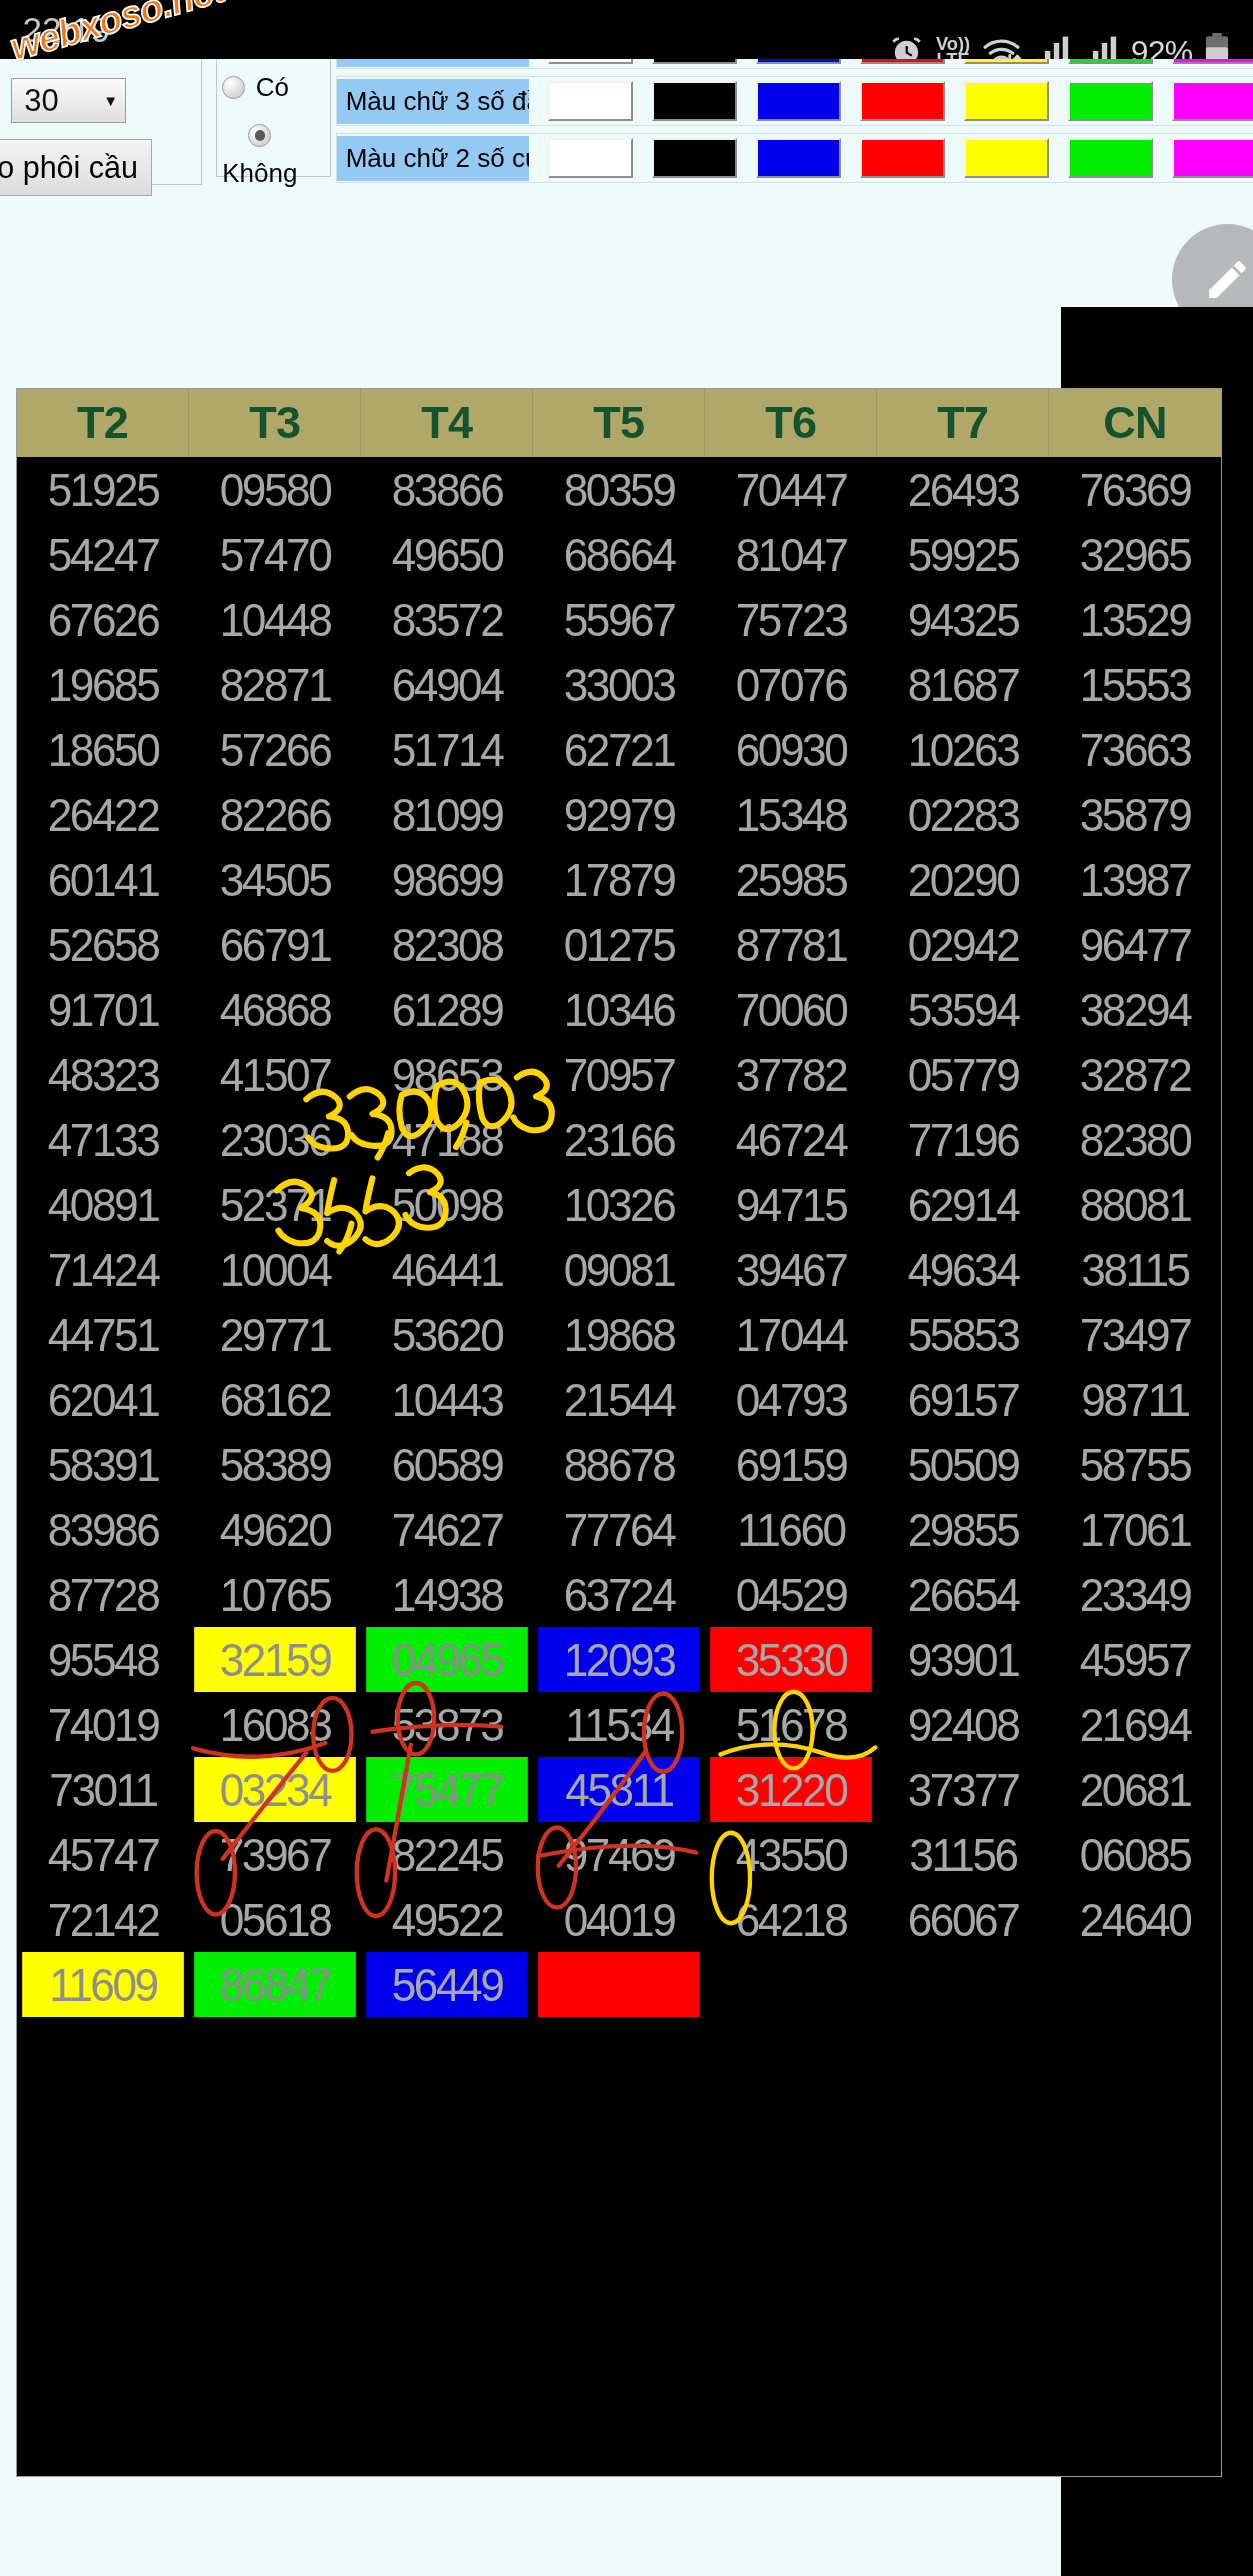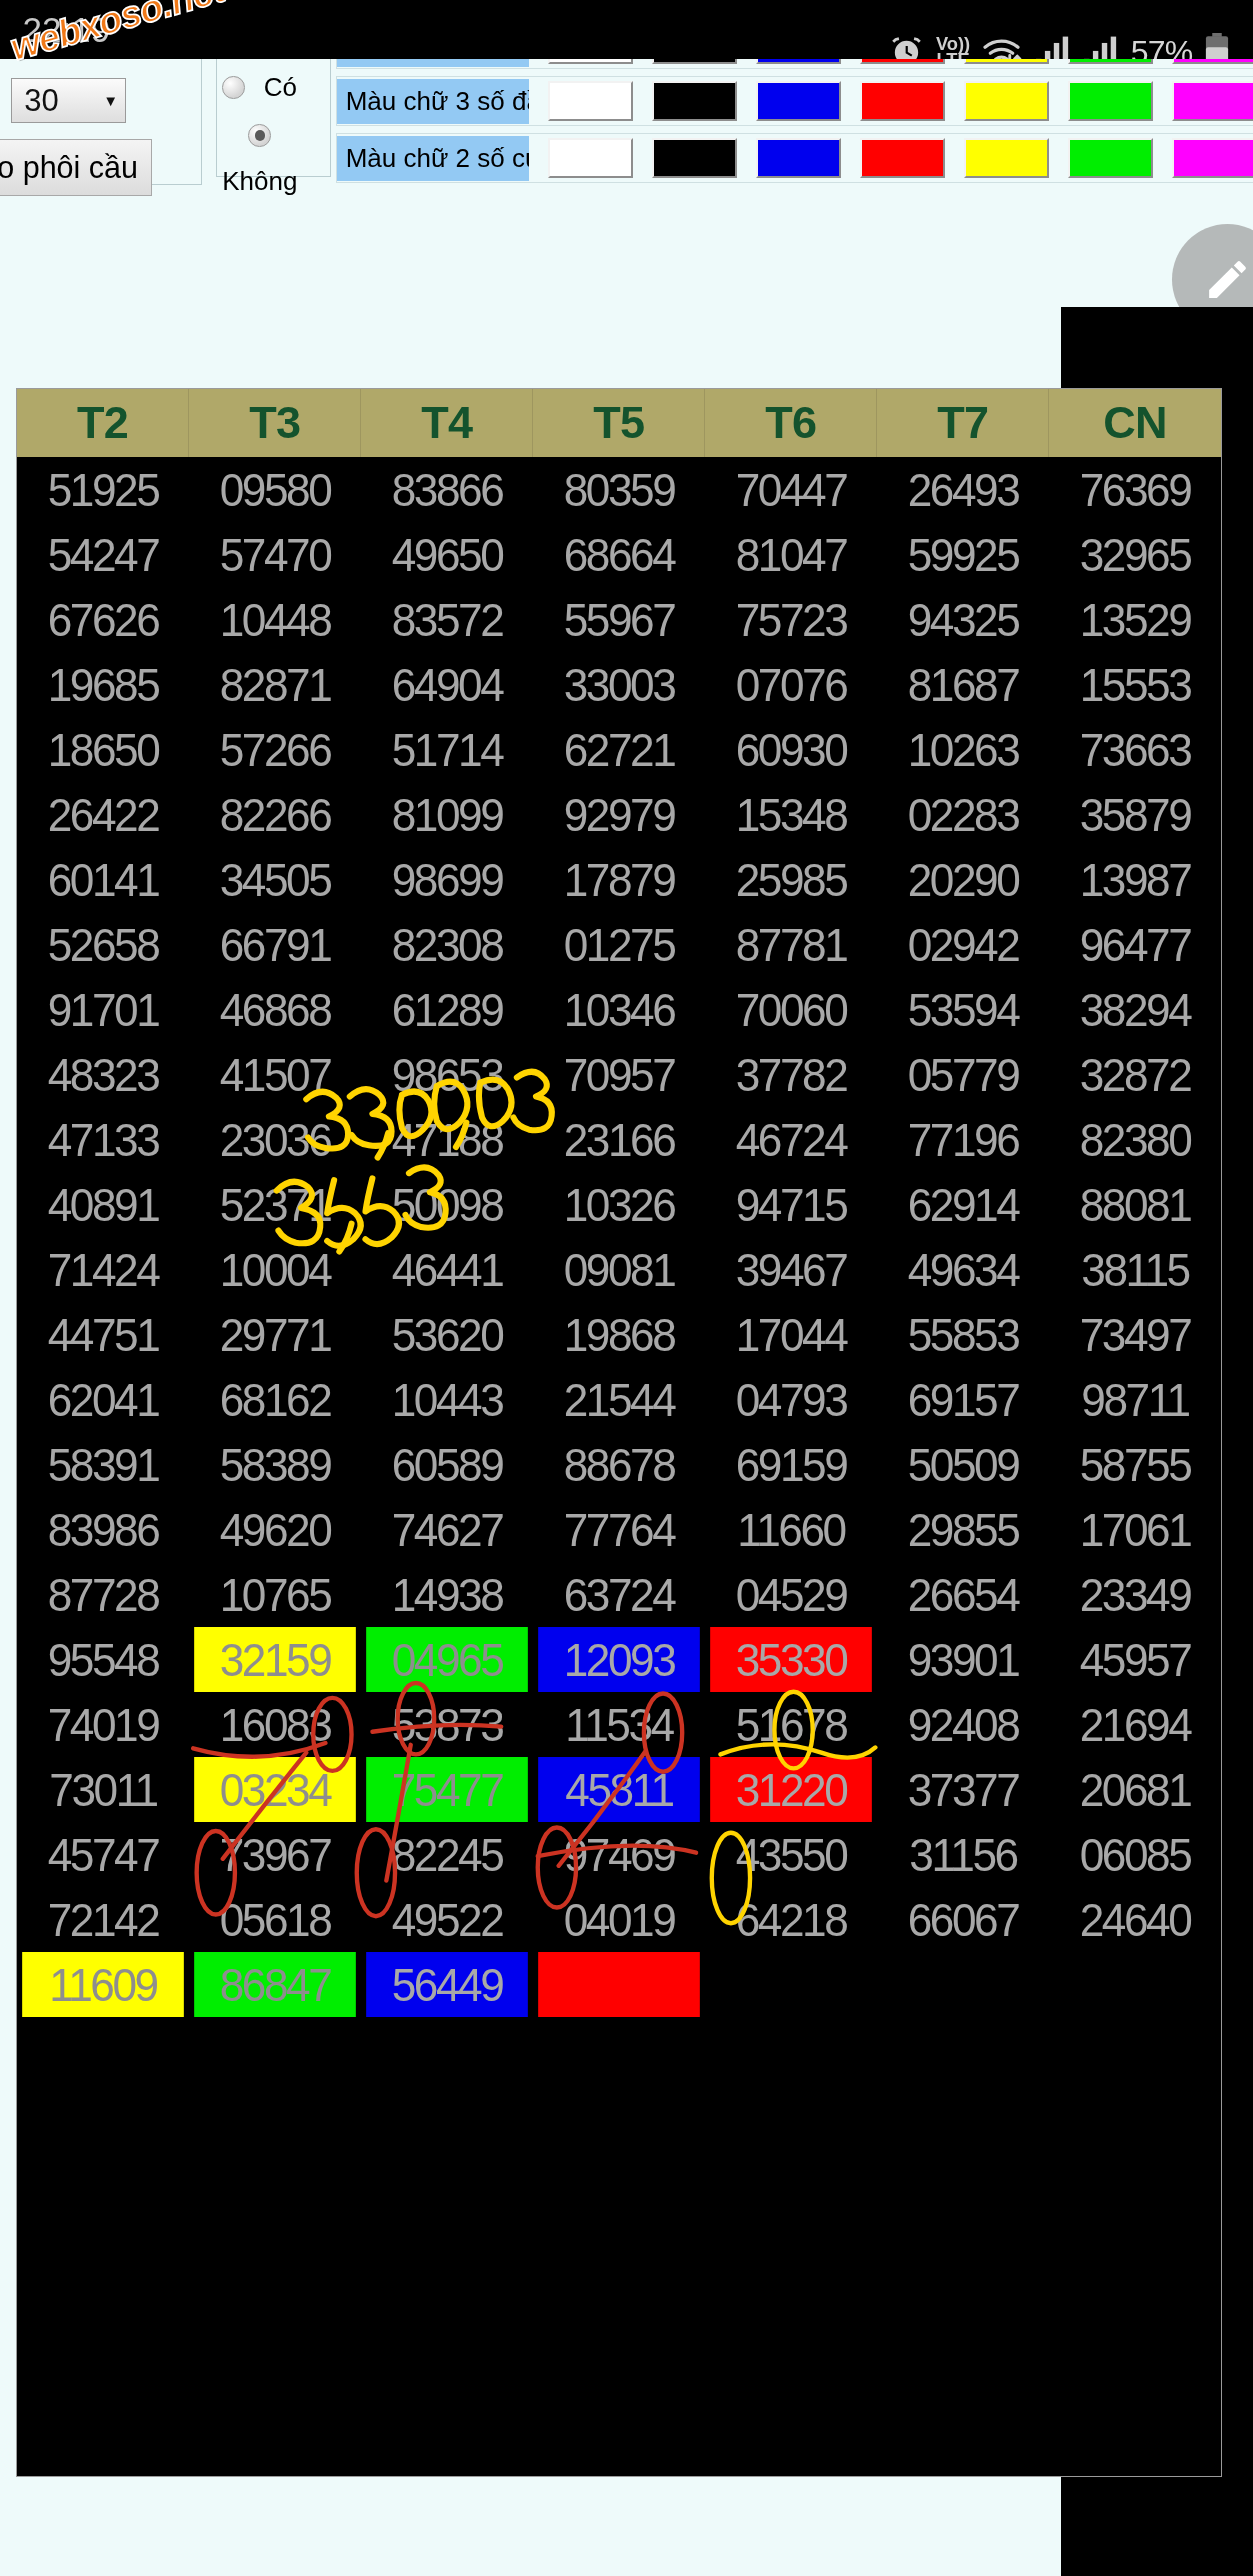--- a/index.html
+++ b/index.html
@@ -53,21 +53,21 @@
   .combo .caret { font-size: 15px; color: #111; }
   .btn-taophoi {
     position: absolute; left: -1.7px; top: 110px; width: 205px; height: 57px;
     background: linear-gradient(#f4f4f4,#dcdcdc); border: 0.9px solid #a8a8a8;
     display: flex; align-items: center; justify-content: center;
     font-size: 30.5px; color: #000;
   }
 
   .mid-grp { left: 216px; top: -35px; width: 115px; height: 153px; }
   .mid-title { position: absolute; left: 5.2px; top: 5.2px; font-size: 25px; color: #000; white-space: nowrap; }
-  .radio-row { position: absolute; left: 5.2px; display: flex; align-items: center; gap: 19px; font-size: 26px; }
+  .radio-row { position: absolute; left: 5.2px; display: flex; align-items: center; gap: 11px; font-size: 26px; }
   .radio {
     width: 22.6px; height: 22.6px; border-radius: 50%;
     background: radial-gradient(circle at 34% 30%, #ffffff, #d4d4d4 70%);
     border: 0.9px solid #9b9b9b; position: relative; flex: none;
   }
   .radio.on::after {
     content:""; position:absolute; left:5.2px; top:5.2px; width:10.4px; height:10.4px;
     border-radius:50%; background:#5a5a5a;
   }
 
@@ -164,21 +164,21 @@
         </svg>
       </span>
       <span class="sb-icon">
         <svg width="35" height="33" viewBox="0 0 22 20" fill="#cfcfcf">
           <rect x="0" y="14" width="3.4" height="6"></rect>
           <rect x="5.6" y="9" width="3.4" height="11"></rect>
           <rect x="11.2" y="4" width="3.4" height="16"></rect>
           <rect x="16.8" y="0" width="3.4" height="20"></rect>
         </svg>
       </span>
-      <span class="sb-batt-pct">57%</span>
+      <span class="sb-batt-pct">92%</span>
       <span class="sb-icon">
         <svg width="26" height="38" viewBox="0 0 16 24">
           <rect x="5" y="0" width="6" height="2.4" fill="#6e6e6e"></rect>
           <rect x="1" y="2" width="14" height="21" rx="1.4" fill="#6e6e6e"></rect>
           <rect x="1" y="9" width="14" height="14" rx="1.4" fill="#cfcfcf"></rect>
         </svg>
       </span>
     </div>
   </div>
 

